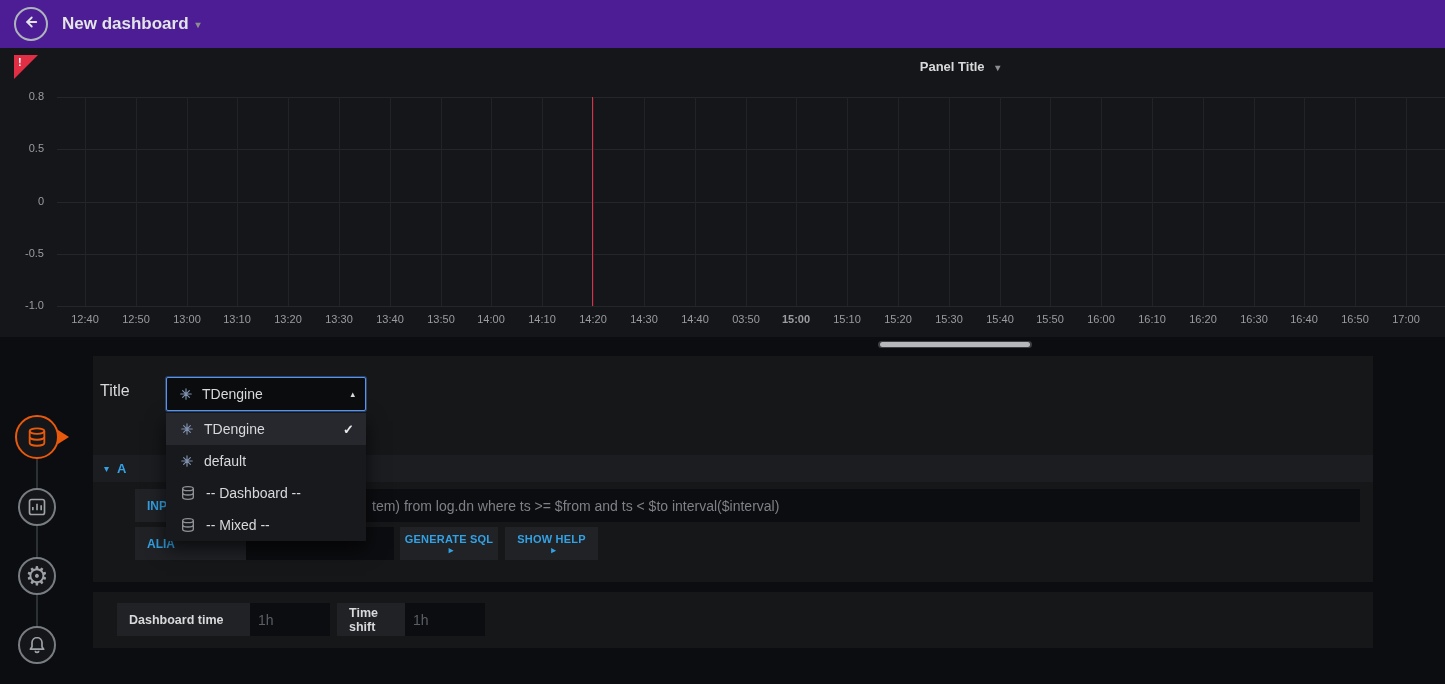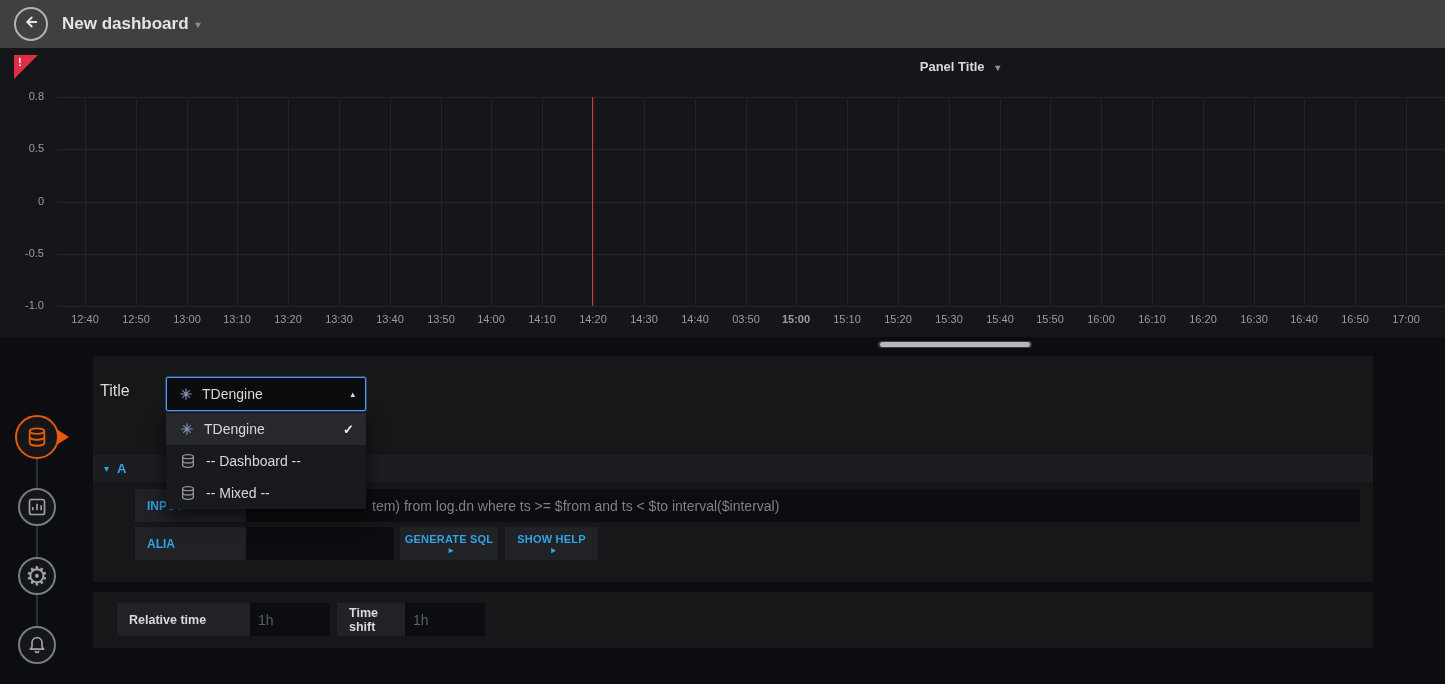--- a/index.html
+++ b/index.html
@@ -1,21 +1,21 @@
 <!DOCTYPE html>
 <html><head>
 <meta charset="utf-8">
 <style>
   * { margin:0; padding:0; box-sizing:border-box; }
   html,body { background:#0b0c0e; }
   body { font-family:"Liberation Sans", sans-serif; color:#d8d9da; }
   .screen { position:relative; width:1445px; height:684px; overflow:hidden; background:#0c0d10; }
 
   
-  .topbar { position:absolute; left:0; top:0; width:100%; height:48px; background:#404040; }
+  .topbar { position:absolute; left:0; top:0; width:100%; height:48px; background:#4c1d95; }
   .back-btn { position:absolute; left:14px; top:7px; width:34px; height:34px; border:2px solid #aeb4bb;
               border-radius:50%; display:flex; align-items:center; justify-content:center; cursor:pointer; }
   .dash-title { position:absolute; left:62px; top:0; height:48px; display:flex; align-items:center;
                 font-size:17px; font-weight:700; color:#e3e4e6; cursor:pointer; }
   .caret { font-size:10px; color:#8e8e8e; margin-left:7px; }
 
   
   .panel { position:absolute; left:0; top:48px; width:100%; height:289px; background:#141619; }
   .panel-error { position:absolute; left:14px; top:7px; width:0; height:0;
                  border-top:24px solid #e02f44; border-right:24px solid transparent; }
@@ -240,36 +240,44 @@
         <span class="mi-icon">
           <svg width="14" height="14" viewBox="0 0 24 24" fill="none" stroke="#7e90ad" stroke-width="2" stroke-linecap="round">
             <path d="M12 3v18M3 12h18M6.2 6.2l11.6 11.6M17.8 6.2L6.2 17.8"></path>
           </svg>
         </span>
         <span class="mi-label">TDengine</span>
         <span class="check">✓</span>
       </div>
       <div class="menu-item">
         <span class="mi-icon">
-          <svg width="16" height="16" viewBox="0 0 24 24" fill="none" stroke="#8e9297" stroke-width="2">
-            <ellipse cx="12" cy="5.5" rx="8" ry="3"></ellipse>
-            <path d="M4 5.5v13c0 1.66 3.58 3 8 3s8-1.34 8-3v-13"></path>
-            <path d="M4 12c0 1.66 3.58 3 8 3s8-1.34 8-3"></path>
+          <svg width="14" height="14" viewBox="0 0 24 24" fill="none" stroke="#7e90ad" stroke-width="2" stroke-linecap="round">
+            <path d="M12 3v18M3 12h18M6.2 6.2l11.6 11.6M17.8 6.2L6.2 17.8"></path>
           </svg>
         </span>
-        <span class="mi-label">-- Dashboard --</span>
+        <span class="mi-label">default</span>
       </div>
       <div class="menu-item">
         <span class="mi-icon">
           <svg width="16" height="16" viewBox="0 0 24 24" fill="none" stroke="#8e9297" stroke-width="2">
             <ellipse cx="12" cy="5.5" rx="8" ry="3"></ellipse>
             <path d="M4 5.5v13c0 1.66 3.58 3 8 3s8-1.34 8-3v-13"></path>
             <path d="M4 12c0 1.66 3.58 3 8 3s8-1.34 8-3"></path>
           </svg>
         </span>
+        <span class="mi-label">-- Dashboard --</span>
+      </div>
+      <div class="menu-item">
+        <span class="mi-icon">
+          <svg width="16" height="16" viewBox="0 0 24 24" fill="none" stroke="#8e9297" stroke-width="2">
+            <ellipse cx="12" cy="5.5" rx="8" ry="3"></ellipse>
+            <path d="M4 5.5v13c0 1.66 3.58 3 8 3s8-1.34 8-3v-13"></path>
+            <path d="M4 12c0 1.66 3.58 3 8 3s8-1.34 8-3"></path>
+          </svg>
+        </span>
         <span class="mi-label">-- Mixed --</span>
       </div>
     </div>
 
   <div class="row-header">
     <span class="collapse-caret">▾</span>
     <span class="ref-id">A</span>
   </div>
 
   <div class="chip lbl-chip input-chip" style="top:489px;">INPUT</div>
@@ -281,18 +289,18 @@
   <input class="alias-input" type="text" value="" style="">
   <div class="chip btn-chip gen-sql">
     <span>GENERATE SQL</span>
     <span class="caret-right">▸</span>
   </div>
   <div class="chip btn-chip show-help">
     <span>SHOW HELP</span>
     <span class="caret-right">▸</span>
   </div>
 
-  <div class="chip opt-label rel-label">Relative time</div>
+  <div class="chip opt-label rel-label">Dashboard time</div>
   <input class="opt-input rel-input" type="text" placeholder="1h" style="">
   <div class="chip opt-label shift-label">Time shift</div>
   <input class="opt-input shift-input" type="text" placeholder="1h" style="">
 
 </div>
 
 </body></html>

